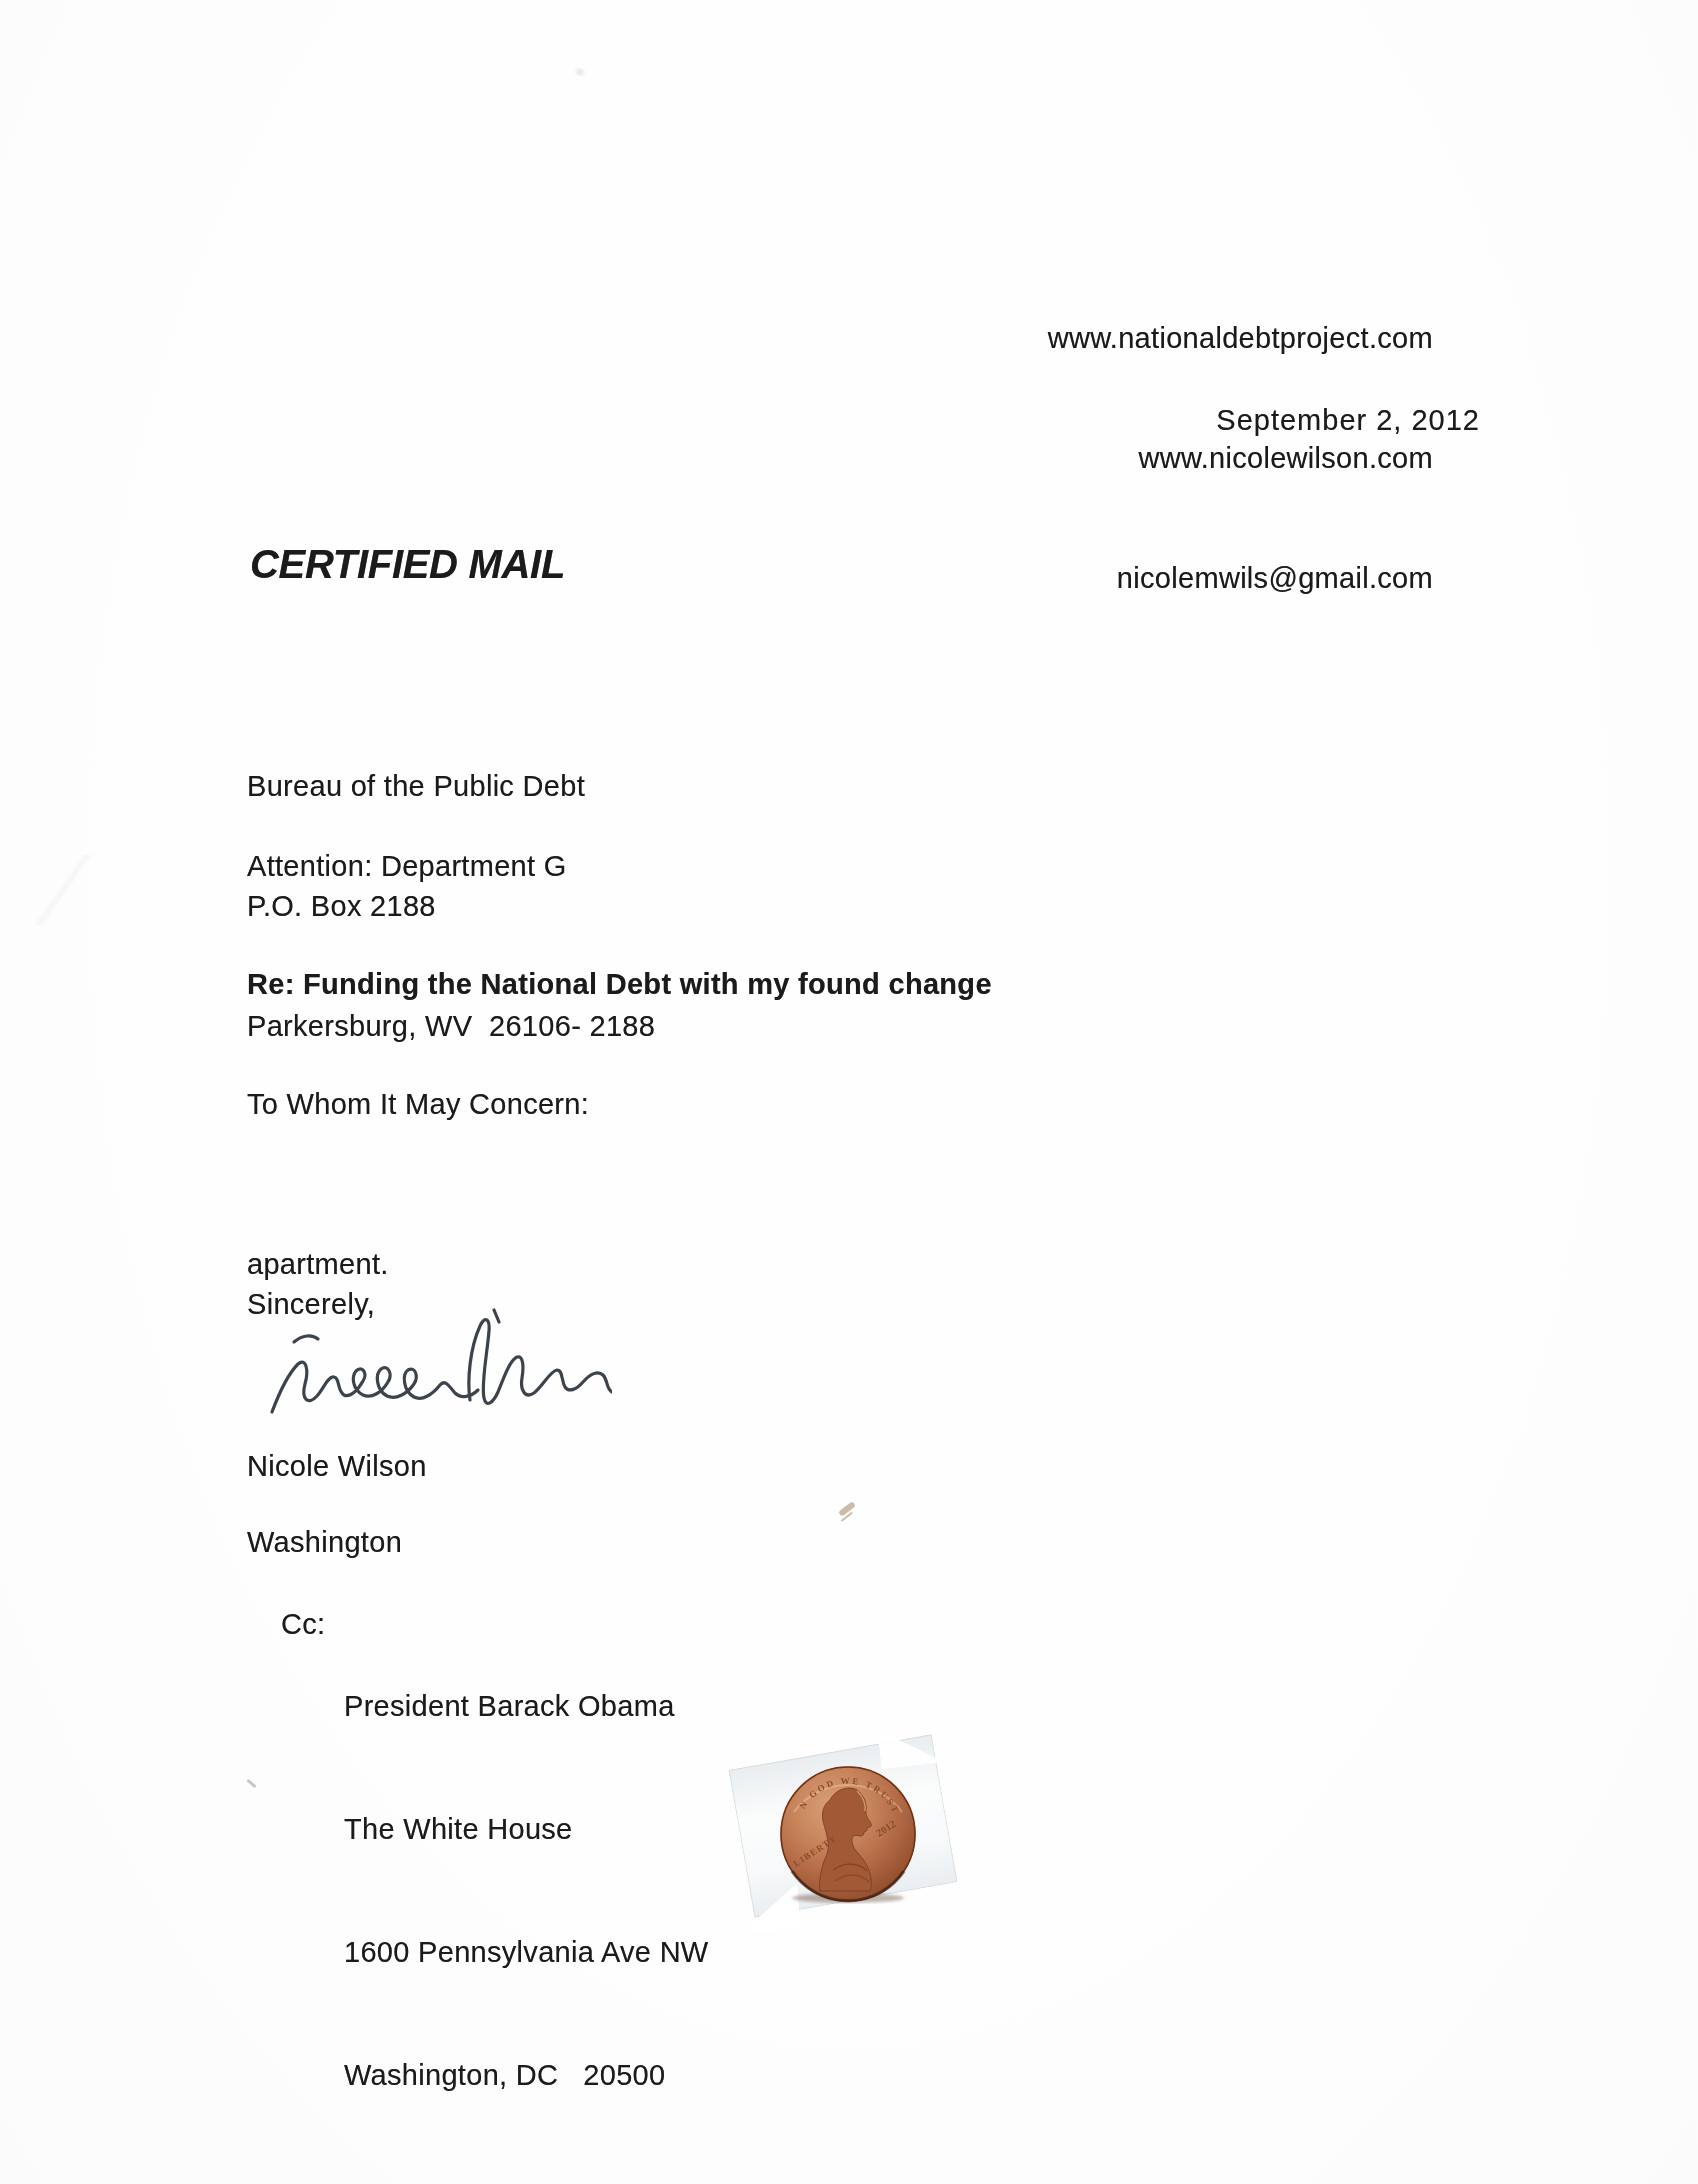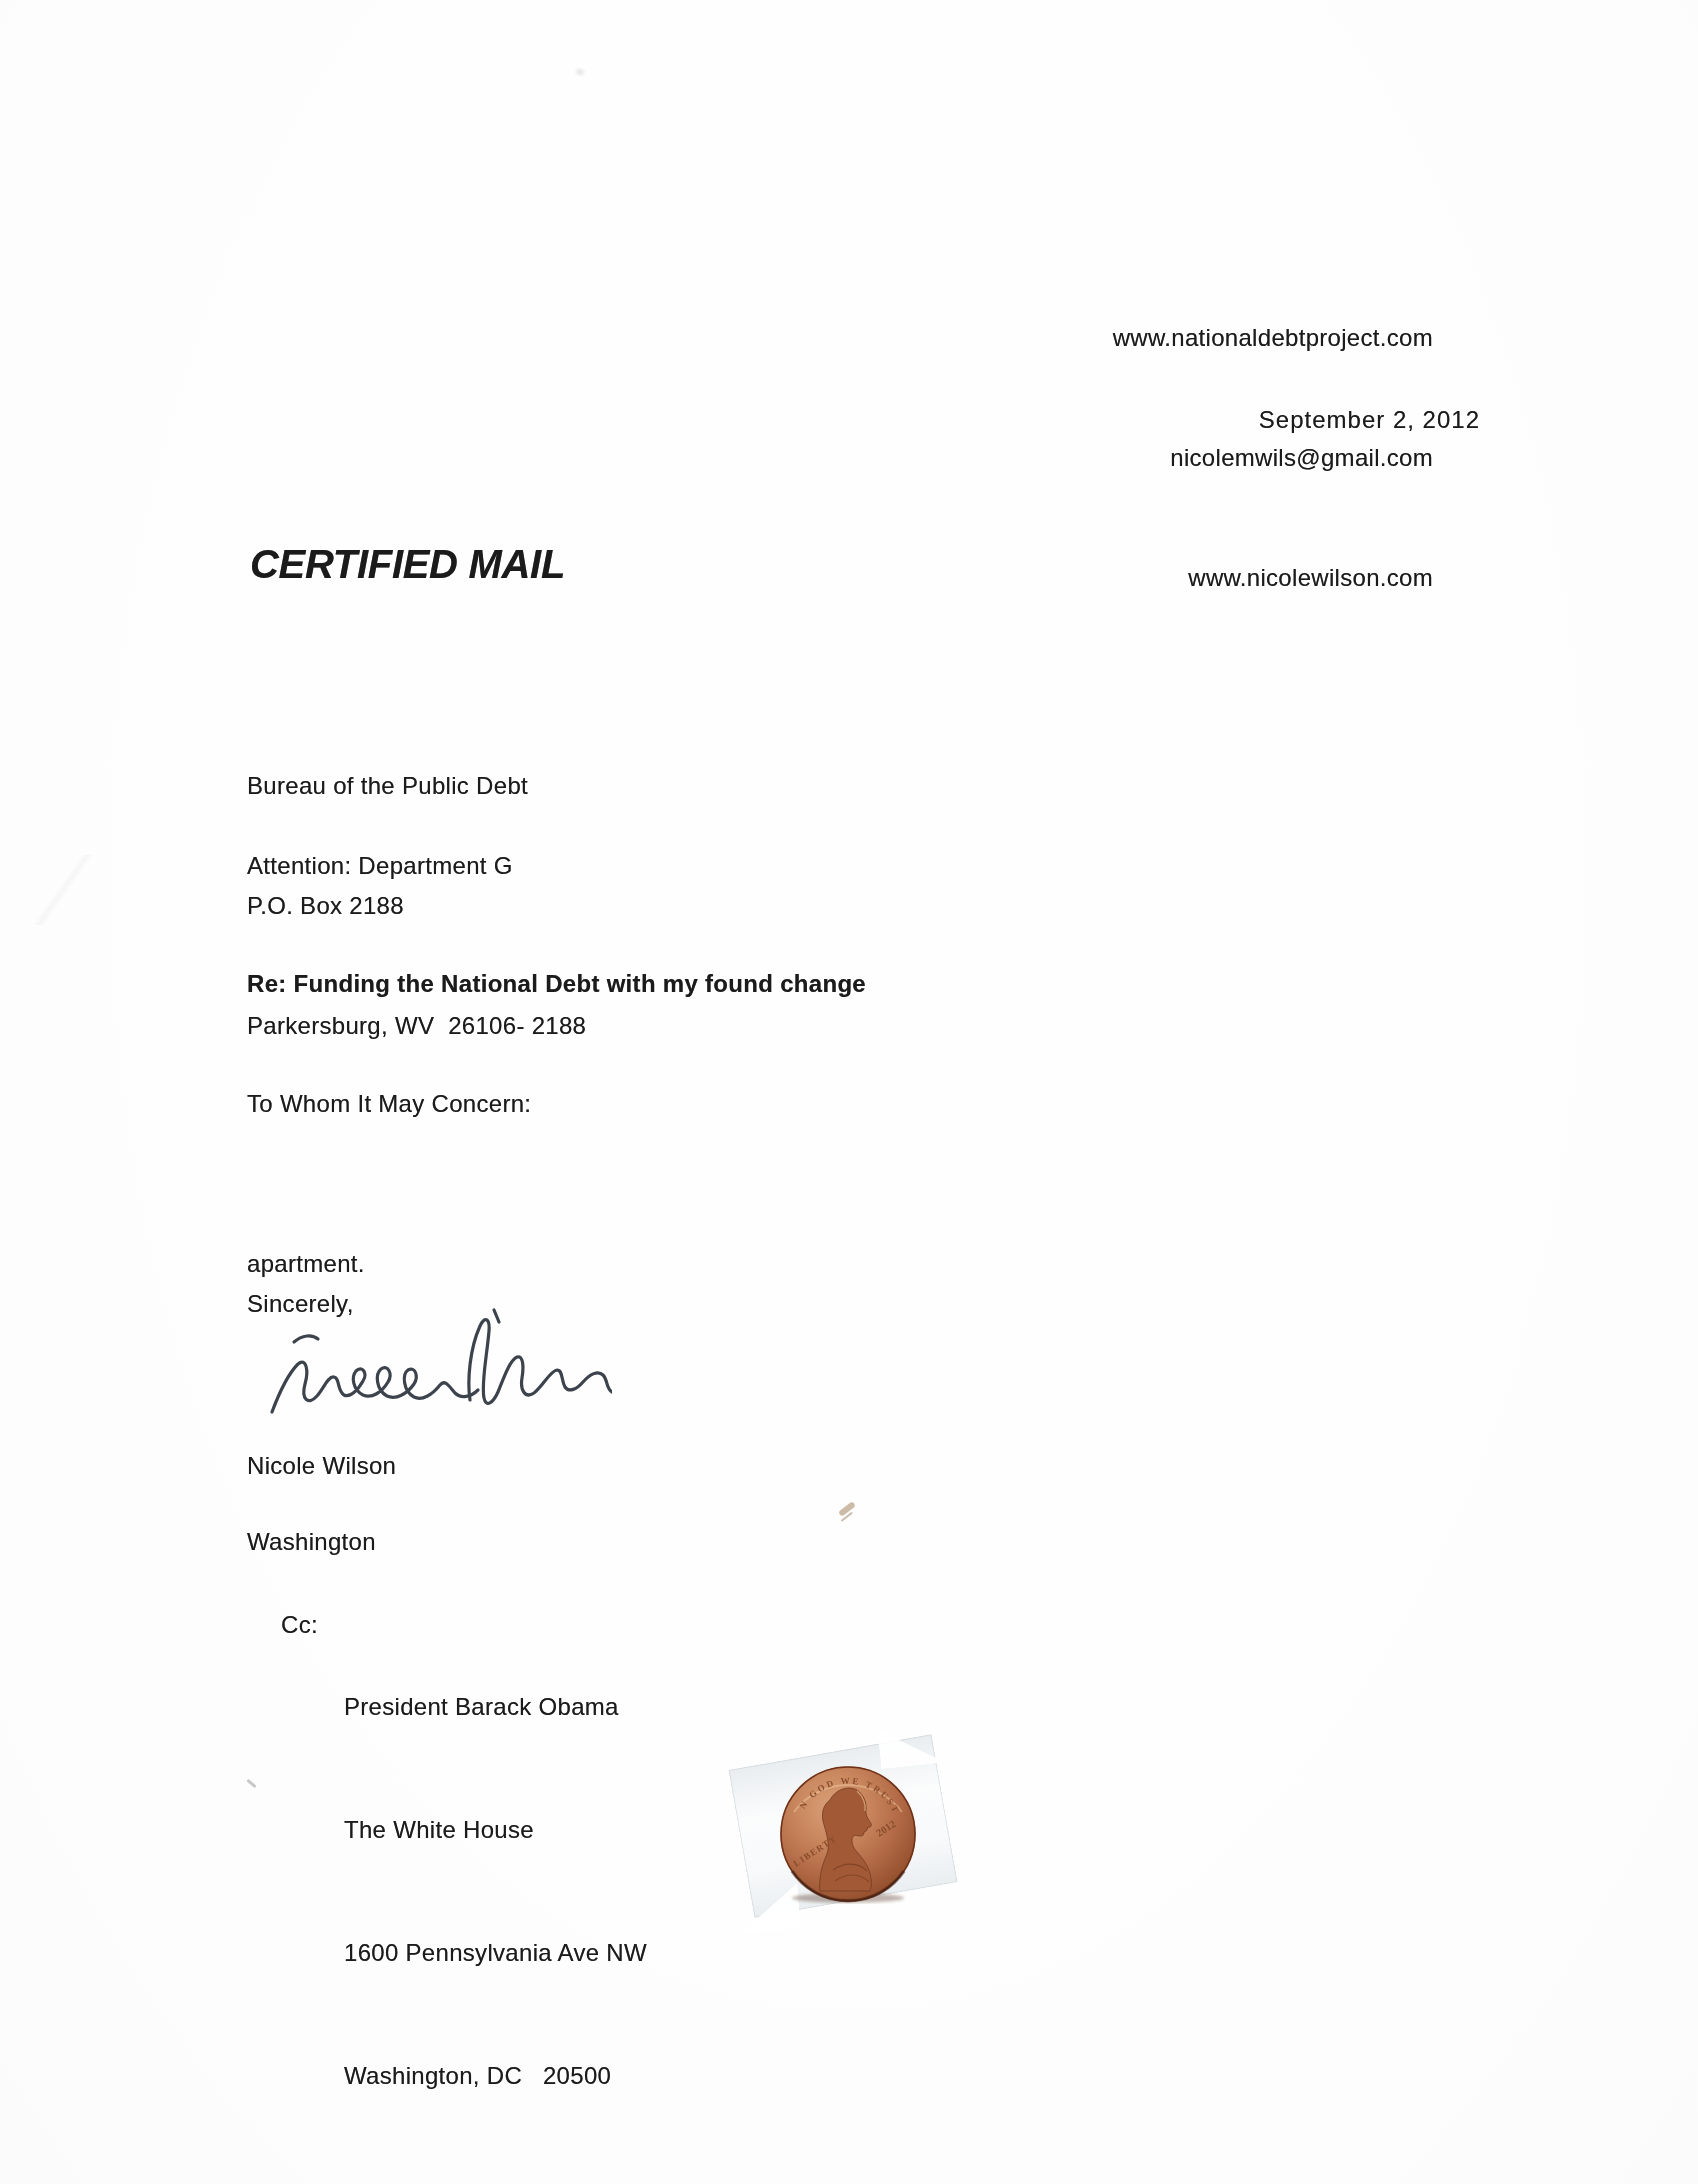--- a/index.html
+++ b/index.html
@@ -4,21 +4,21 @@
 <style>
   html, body { margin:0; padding:0; width:1698px; height:2184px; overflow:hidden; }
   body { background:#ffffff; }
   .page {
     position:relative; width:1698px; height:2184px;
     background: radial-gradient(ellipse at 50% 40%, #fefefe 55%, #fbfbfb 100%);
     font-family:"Liberation Sans","DejaVu Sans",sans-serif;
     color:#1b1b1b;
   }
   .txt {
-    position:absolute; font-size:24px; line-height:40px; white-space:pre;
+    position:absolute; font-size:29px; line-height:40px; white-space:pre;
     letter-spacing:0.3px;
     text-shadow:0 0 0.6px rgba(25,25,25,0.55);
   }
   .letterhead { top:238px; right:265px; text-align:right; line-height:40px; }
   .date-line  { top:400px; right:218px; text-align:right; letter-spacing:1px; }
   .certified  { top:544px; left:250px; font-size:40px; font-weight:bold; font-style:italic; letter-spacing:-0.3px; }
   .recipient  { top:686px; left:247px; }
   .attention  { top:846px; left:247px; }
   .subject    { top:964px; left:247px; font-weight:bold; }
   .salutation { top:1084px; left:247px; }
@@ -65,22 +65,22 @@
   .crease { left:8px; top:855px; width:110px; height:70px;
     background:linear-gradient(125deg, rgba(0,0,0,0) 46%, rgba(120,120,120,0.06) 50%, rgba(0,0,0,0) 54%); }
 </style>
 </head>
 <body>
 
 <div class="page">
 
   <div class="txt letterhead">
     <div>www.nationaldebtproject.com</div>
+    <div>www.nicolewilson.com</div>
     <div>nicolemwils@gmail.com</div>
-    <div>www.nicolewilson.com</div>
   </div>
 
   <div class="txt date-line">September 2, 2012</div>
 
   <div class="txt certified">CERTIFIED MAIL</div>
 
   <div class="txt recipient">
     <div>Bureau of the Public Debt</div>
     <div>P.O. Box 2188</div>
     <div>Parkersburg, WV  26106- 2188</div>

